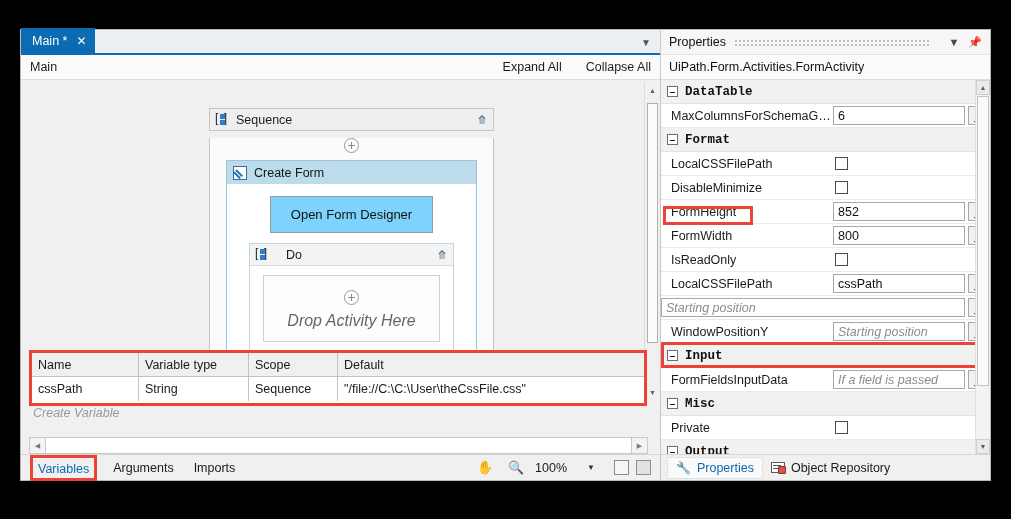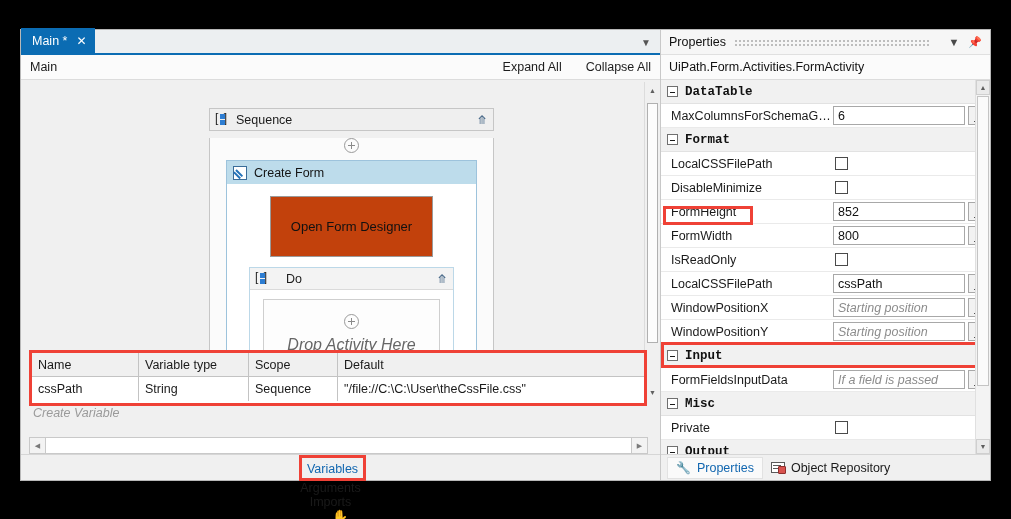--- a/index.html
+++ b/index.html
@@ -53,22 +53,22 @@
   .cf-box { margin:0 16px; border:1px solid #9dc3dc; }
   .cf-head { height:23px; background:#bddceb; display:flex; align-items:center;
              gap:7px; padding:0 6px; font-size:12.5px; color:#141414; }
   .pencil { width:14px; height:14px; border:1px solid #3a6d99; background:#fff;
             position:relative; }
   .pencil::before { content:""; position:absolute; left:2px; top:2px; width:9px;
             height:2px; background:#2272b8; transform:rotate(45deg);
             transform-origin:left; box-shadow:0 3px 0 #2272b8; }
   .cf-body { background:#fff; padding:12px 0 12px; }
 
-  .ofd-btn { display:block; margin:0 auto; padding:22px 20px; font-size:13px;
-             background:#c2410c; border:1px solid #9a9a9a; color:#111; cursor:pointer; }
+  .ofd-btn { display:block; margin:0 auto; padding:10px 20px; font-size:13px;
+             background:#7dd3fc; border:1px solid #9a9a9a; color:#111; cursor:pointer; }
 
   .do-box { margin:10px 22px 10px; border:1px solid #bcd8e8; background:#fff; }
   .do-head { height:22px; background:#f3f3f3; border-bottom:1px solid #dadada;
              display:flex; align-items:center; gap:17px; padding:0 6px;
              font-size:12.5px; color:#1b1b1b; }
   .drop-zone { margin:9px 13px 13px; border:1px solid #cfcfcf; background:#fdfdfd;
                padding:7px 0 11px; text-align:center; }
   .drop-zone .lbl { font-style:italic; font-size:16px; color:#666; }
 
   
@@ -96,21 +96,21 @@
 
   .hscroll { position:absolute; left:8px; right:12px; bottom:26px; height:17px;
              background:#f3f3f3; border:1px solid #c9c9c9; display:flex; }
   .hs-btn { width:16px; display:flex; align-items:center; justify-content:center;
             font-size:7px; color:#7a7a7a; border-right:1px solid #c9c9c9; }
   .hs-btn.r{ border-right:none; border-left:1px solid #c9c9c9; }
   .hs-track { flex:1; background:#fff; }
 
   .bottombar { position:absolute; left:0; right:0; bottom:0; height:26px;
                background:#f0f0f0; border-top:1px solid #d6d6d6;
-               display:flex; align-items:center; padding:0 9px;flex-direction:column; }
+               display:flex; align-items:center; padding:0 9px; }
   .btab { font-size:12.5px; color:#1a1a1a; margin-right:20px; cursor:pointer; }
   .btab.active { color:#1267b0; }
   .btab-hl { border:3px solid #ef4136; padding:1px 5px; margin-right:16px; }
   .bspacer { flex:1; }
   .zicon { margin:0 7px; color:#222; font-size:13px; }
   .zlabel { font-size:12.5px; color:#1a1a1a; margin:0 4px; }
   .zcaret { font-size:8px; color:#333; margin:0 12px 0 16px; }
   .zbox { width:15px; height:15px; border:1px solid #8d8d8d; margin-left:7px;
           position:relative; background:#f6f6f6; }
   .zbox.alt { background:#e2e2e2; }
@@ -347,21 +347,20 @@
             </div>
           </div>
           <div class="prow">
             <div class="pname">LocalCSSFilePath</div>
             <div class="pval">
               <div class="ptext">cssPath</div>
               <div class="pell">...</div>
             </div>
           </div>
           <div class="prow">
-            <div class="pname">WindowPositionX</div>
             <div class="pval">
               <div class="ptext ph">Starting position</div>
               <div class="pell">...</div>
             </div>
           </div>
           <div class="prow">
             <div class="pname">WindowPositionY</div>
             <div class="pval">
               <div class="ptext ph">Starting position</div>
               <div class="pell">...</div>

